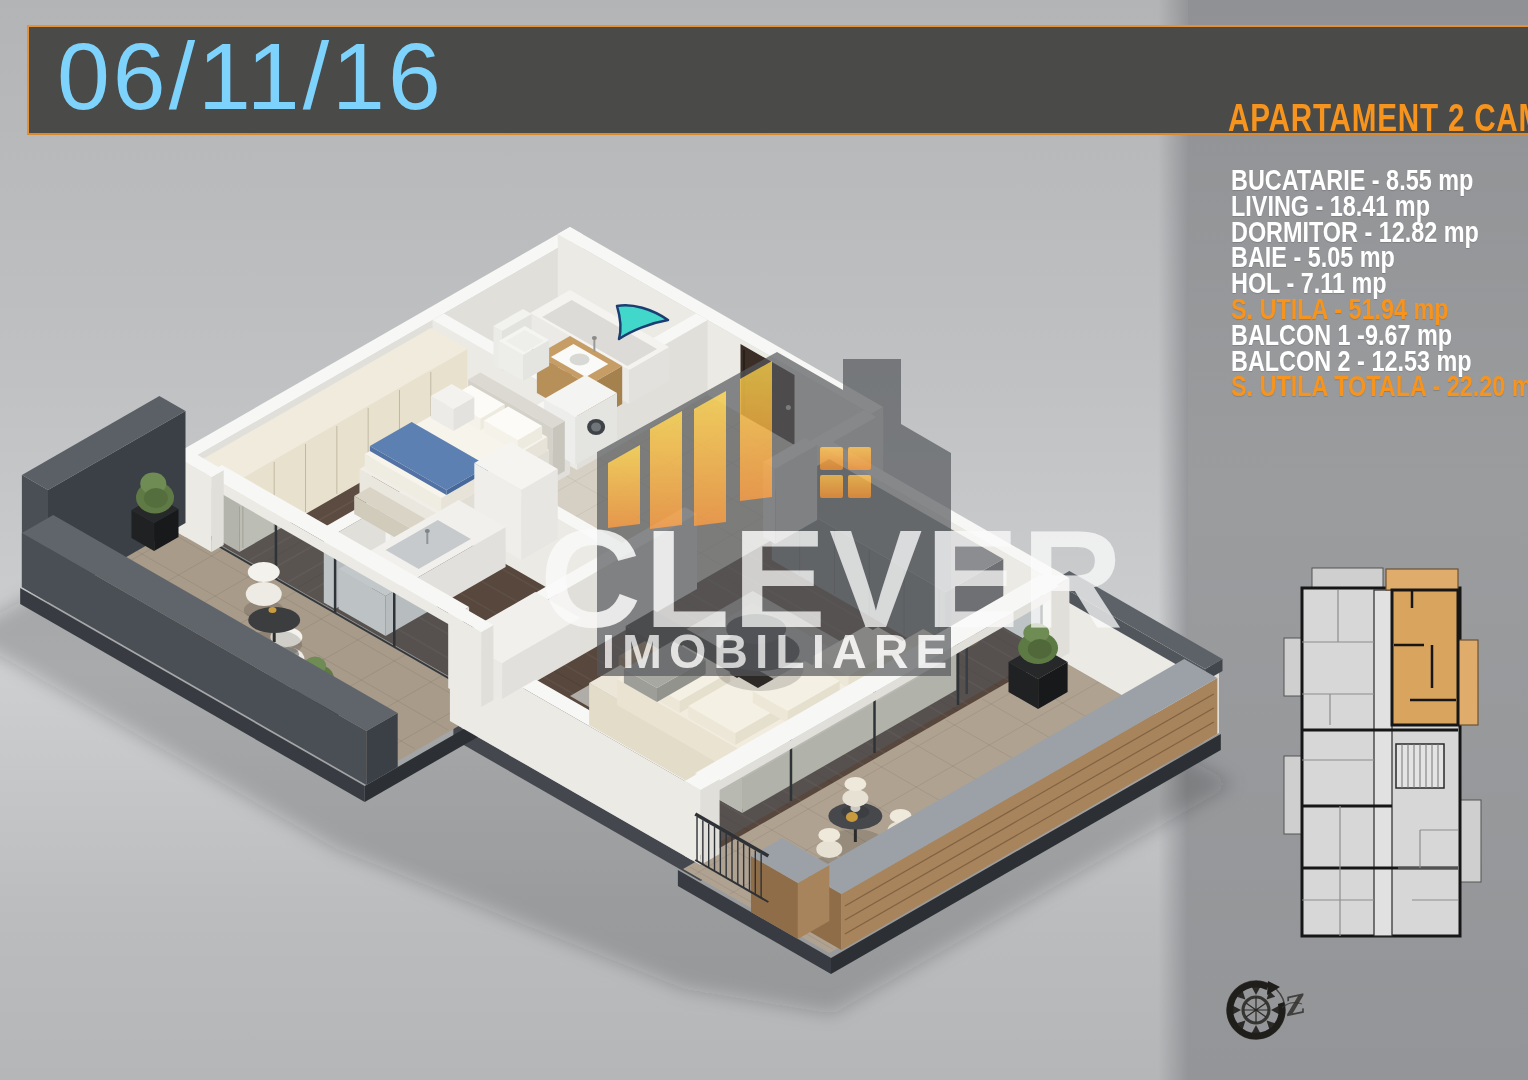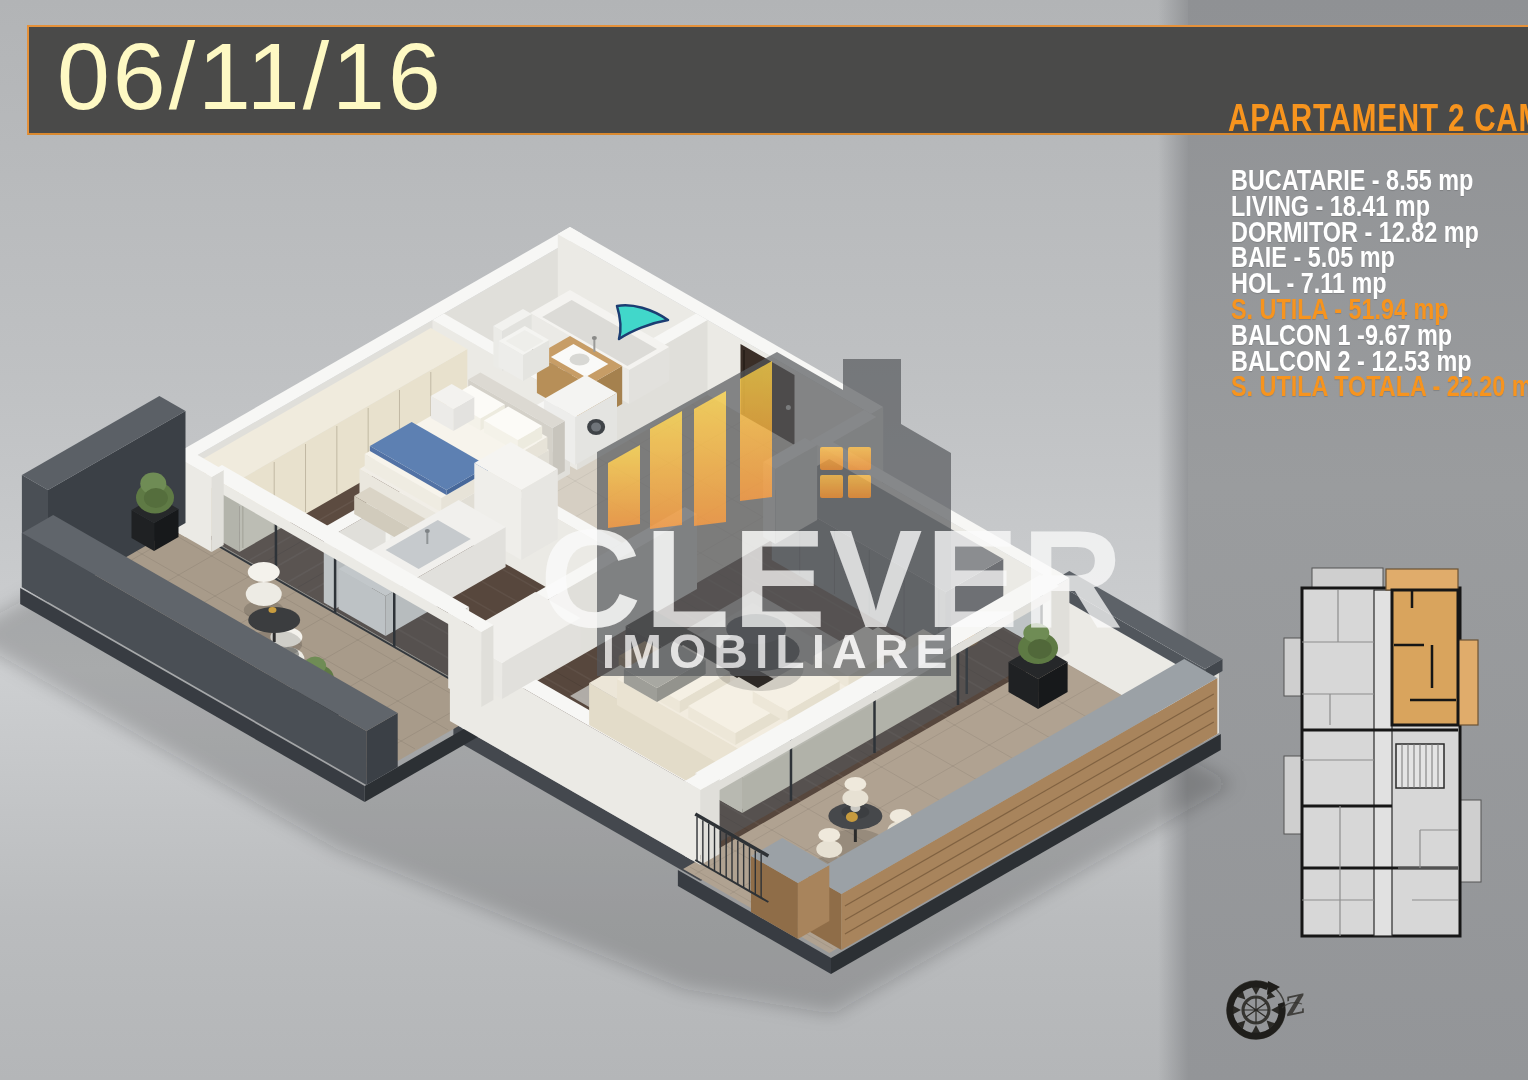--- a/index.html
+++ b/index.html
@@ -16,21 +16,21 @@
     position:absolute;top:0;left:1158px;width:30px;height:1080px;
     background:linear-gradient(90deg,rgba(144,146,149,0),rgba(144,146,149,.9));
   }
   svg.scene,svg.overlay{position:absolute;left:0;top:0;width:1528px;height:1080px;}
   .banner{
     position:absolute;left:27px;top:25px;right:0;height:110px;
     background:#4a4a49;border-top:2px solid #e5913a;border-bottom:2px solid #d9892f;border-left:2px solid #e5913a;
     box-sizing:border-box;
   }
   .banner .date{
-    position:absolute;left:28px;top:-6px;color:#fef9c3;
+    position:absolute;left:28px;top:-6px;color:#7dd3fc;
     font-size:95px;line-height:110px;font-weight:400;letter-spacing:3px;white-space:nowrap;
   }
   .banner .lot{
     position:absolute;left:1030px;top:42px;color:#f7941e;
     font-size:64px;line-height:64px;font-weight:400;letter-spacing:4px;white-space:nowrap;
   }
   .banner .subtitle{
     position:absolute;left:1199px;top:72px;color:#f7941e;
     font-size:38px;line-height:38px;font-weight:700;letter-spacing:1px;white-space:nowrap;
     transform:scaleX(.78);transform-origin:left top;

